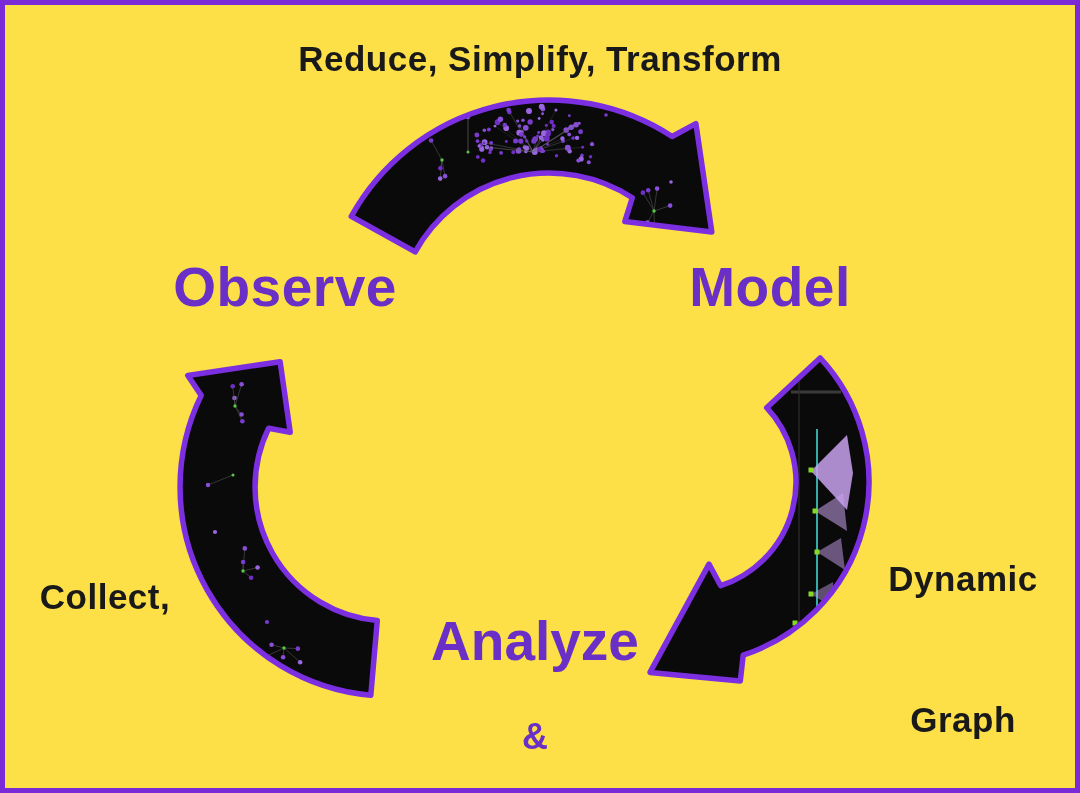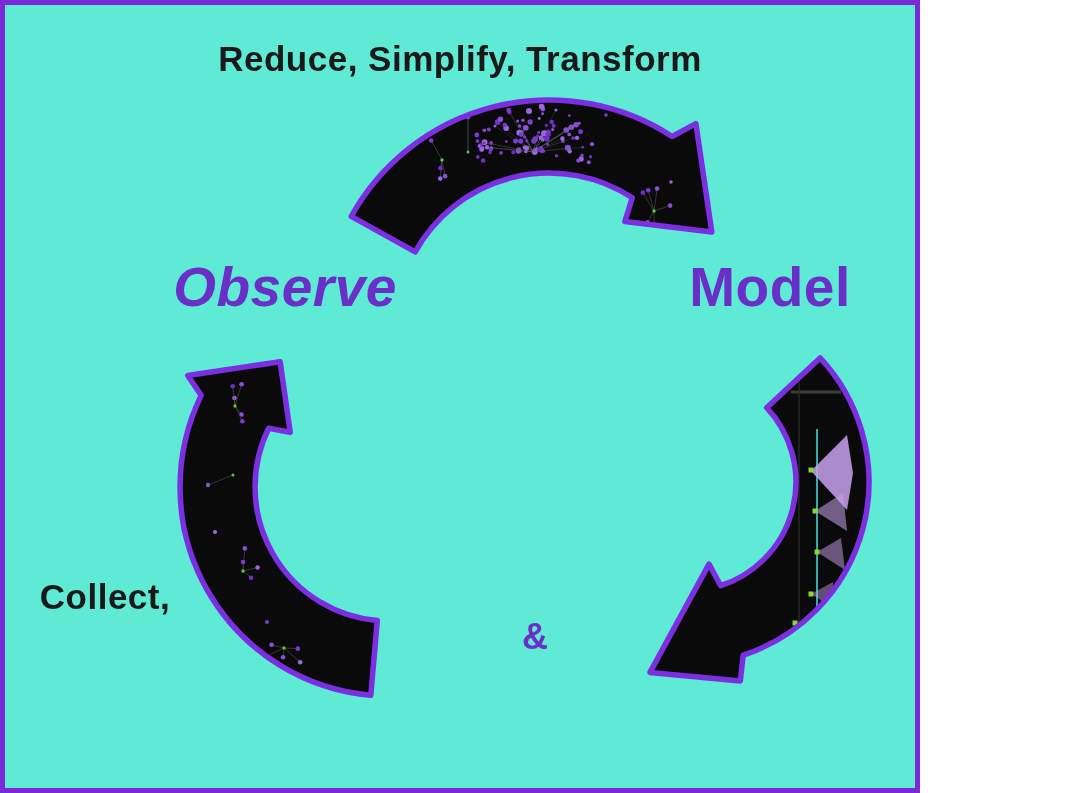--- a/index.html
+++ b/index.html
@@ -1,21 +1,21 @@
 <!DOCTYPE html>
 <html><head>
 <meta charset="utf-8">
 <style>
   html,body{margin:0;padding:0;background:#ffffff;}
   .frame{
     position:relative;
-    width:920px;height:793px;
+    width:1080px;height:793px;
     box-sizing:border-box;
     border:5px solid #7a2ad6;
-    background:#5eead4;
+    background:#fde047;
     overflow:hidden;
     font-family:"Liberation Sans", sans-serif;
   }
   .frame svg{position:absolute;left:0;top:0;}
   .lbl{position:absolute;white-space:pre;}
   .edge-label{
     color:#191919;
     font-size:35px;
     font-weight:600;
     letter-spacing:.5px;
@@ -23,21 +23,21 @@
     line-height:47px;
   }
   .stage-label{
     color:#6a2fc7;
     font-size:55px;
     font-weight:700;
     text-align:center;
     letter-spacing:.5px;
   }
   .label-top{left:0;right:0;top:30px;}
-  .label-observe{left:130px;top:250px;width:300px;font-style:italic;}
+  .label-observe{left:130px;top:250px;width:300px;}
   .label-model{left:615px;top:250px;width:300px;text-align:center;}
   .label-collect{left:10px;top:474px;width:180px;}
   .label-dynamic{left:858px;top:456px;width:200px;}
   .analyze-block{left:378px;top:568px;width:304px;text-align:center;}
   .analyze-word{font-size:55px;font-weight:700;color:#6a2fc7;line-height:64px;}
   .analyze-amp{font-size:36px;font-weight:700;color:#6a2fc7;line-height:56px;}
 </style>
 </head>
 <body>
 
@@ -285,21 +285,24 @@
 
   <div class="lbl stage-label label-observe">Observe</div>
 
   <div class="lbl stage-label label-model">Model</div>
 
   <div class="lbl edge-label label-collect">
     <div>Collect,</div>
   </div>
 
   <div class="lbl edge-label label-dynamic">
+    <div>Dynamic</div>
+    <div>Graph</div>
     
   </div>
 
   <div class="lbl analyze-block">
+    <div class="analyze-word">Analyze</div>
     <div class="analyze-amp">&amp;</div>
     
   </div>
 
 </div>
 
 </body></html>

